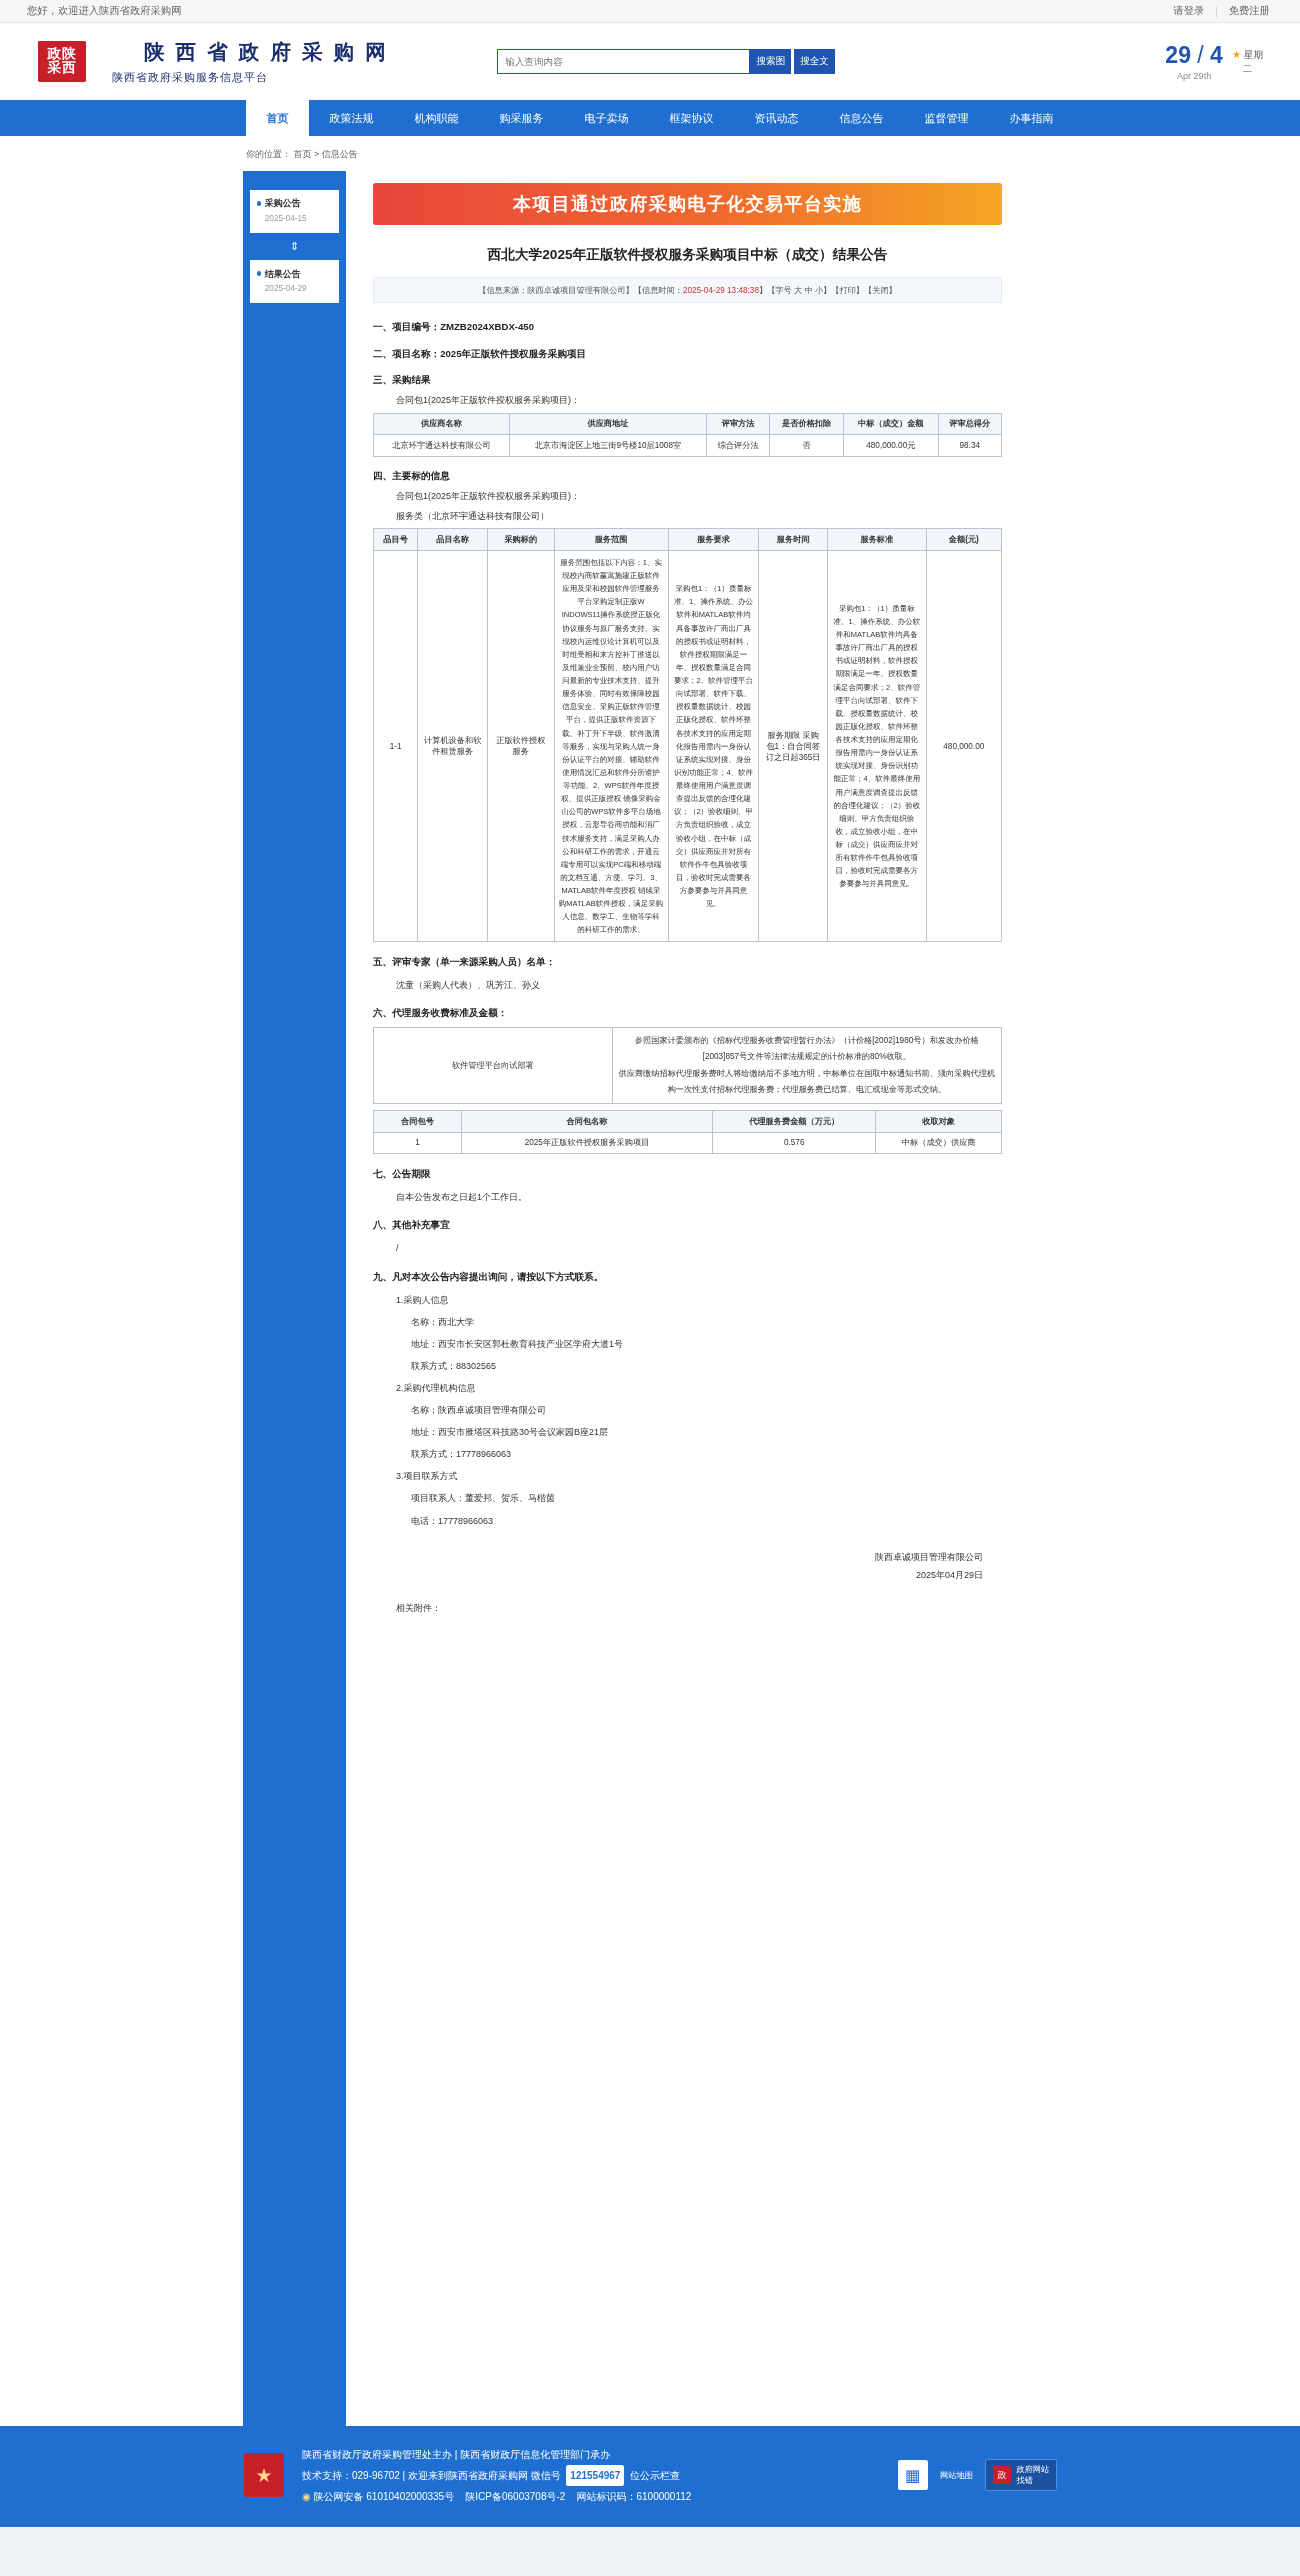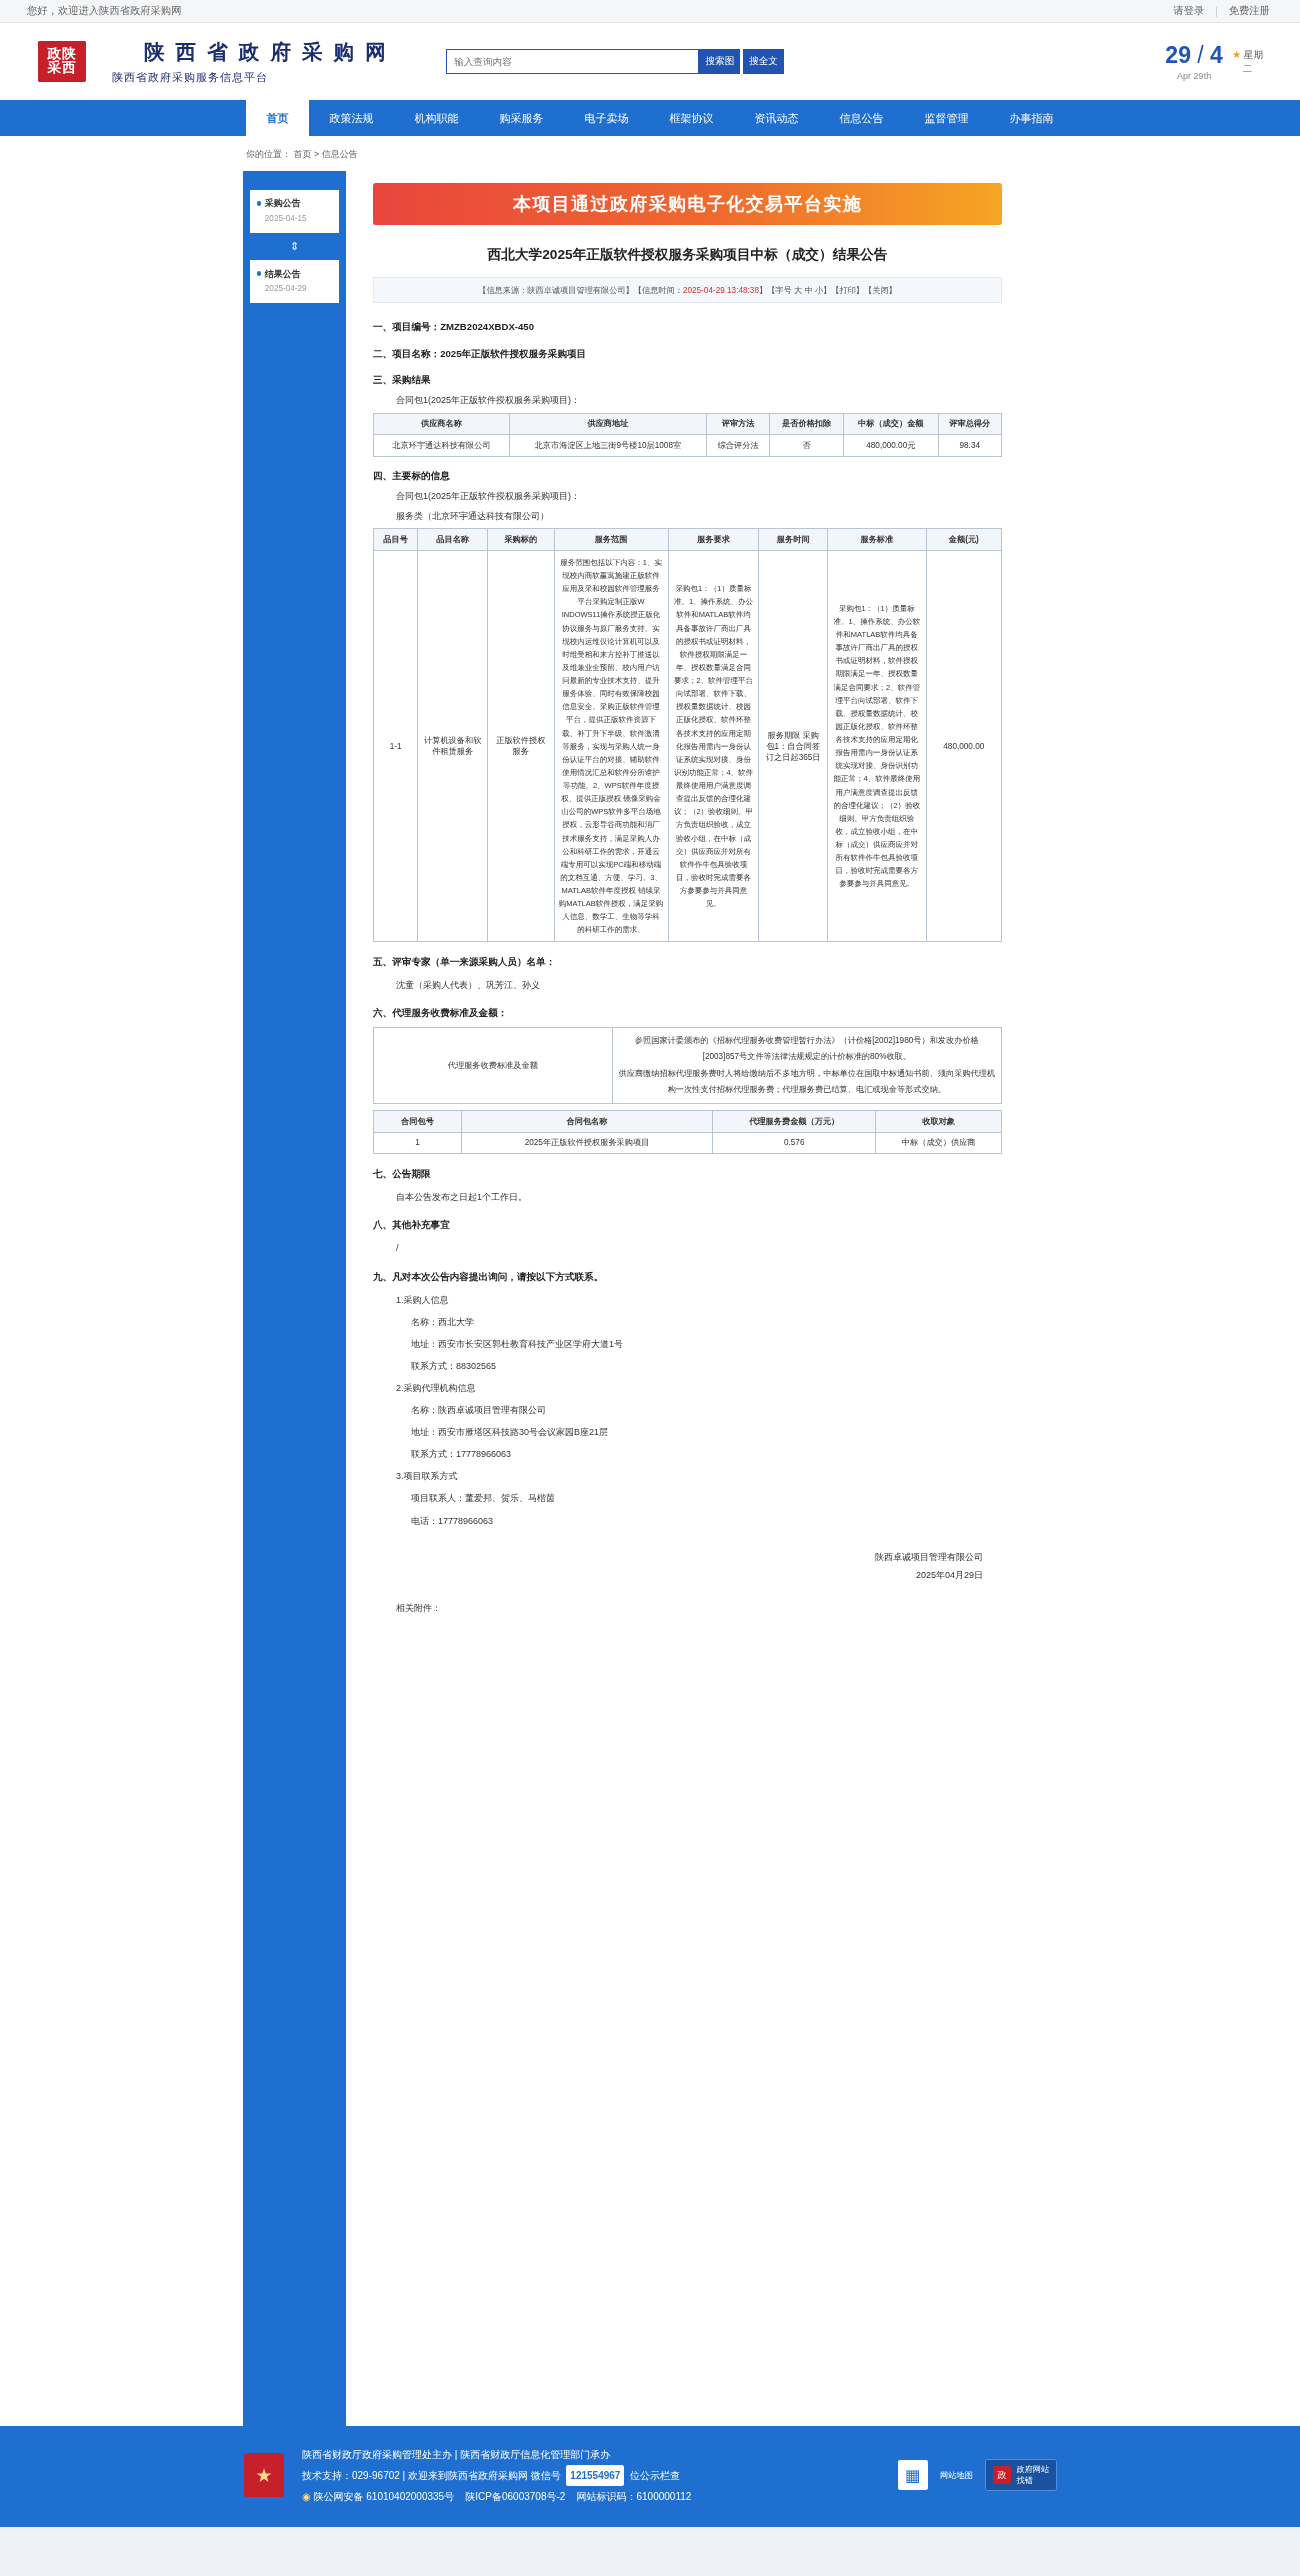--- a/index.html
+++ b/index.html
@@ -45,21 +45,21 @@
     font-size: 13.7px; font-weight: bold; line-height: 1.05;
     letter-spacing: 0.7px;
     border-radius: 1.4px;
   }
   .logo-text .l1 {
     font-size: 20.5px; font-weight: bold; color: #1a2d6e; letter-spacing: 2.7px; margin-left: 32px;
   }
   .logo-text .l2 {
     font-size: 11px; color: #1a2d6e; letter-spacing: 1px; margin-top: 3.4px;
   }
-  .search-wrap { margin-left: 58px; display: flex; align-items: center; }
+  .search-wrap { margin-left: 109px; display: flex; align-items: center; }
   .search-input {
     width: 253px; height: 24.6px;
     border: 0.7px solid #1f55b0;
     padding: 0 6.8px;
     font-size: 9.6px;
     outline: none;
     color: #333;
   }
   .search-btn {
     height: 24.6px; min-width: 41px;
@@ -405,21 +405,21 @@
       </table>
 
       <div class="sec-h">五、评审专家（单一来源采购人员）名单：</div>
       <div class="p indent">沈童（采购人代表）、巩芳江、孙义</div>
 
       <div class="sec-h">六、代理服务收费标准及金额：</div>
 
       <table class="t">
         <tbody>
             <tr>
-          <td style="width:38%">代理服务收费标准及金额</td>
+          <td style="width:38%">软件管理平台向试部署</td>
           <td class="agentfee-cell">
             <div>参照国家计委颁布的《招标代理服务收费管理暂行办法》（计价格[2002]1980号）和发改办价格[2003]857号文件等法律法规规定的计价标准的80%收取。</div>
             <div>供应商缴纳招标代理服务费时人将给缴纳后不多地方明，中标单位在国取中标通知书前、须向采购代理机构一次性支付招标代理服务费；代理服务费已结算、电汇或现金等形式交纳。</div>
           </td>
         </tr>
       </tbody>
         </table>
 
       <table class="t">
         <thead>

